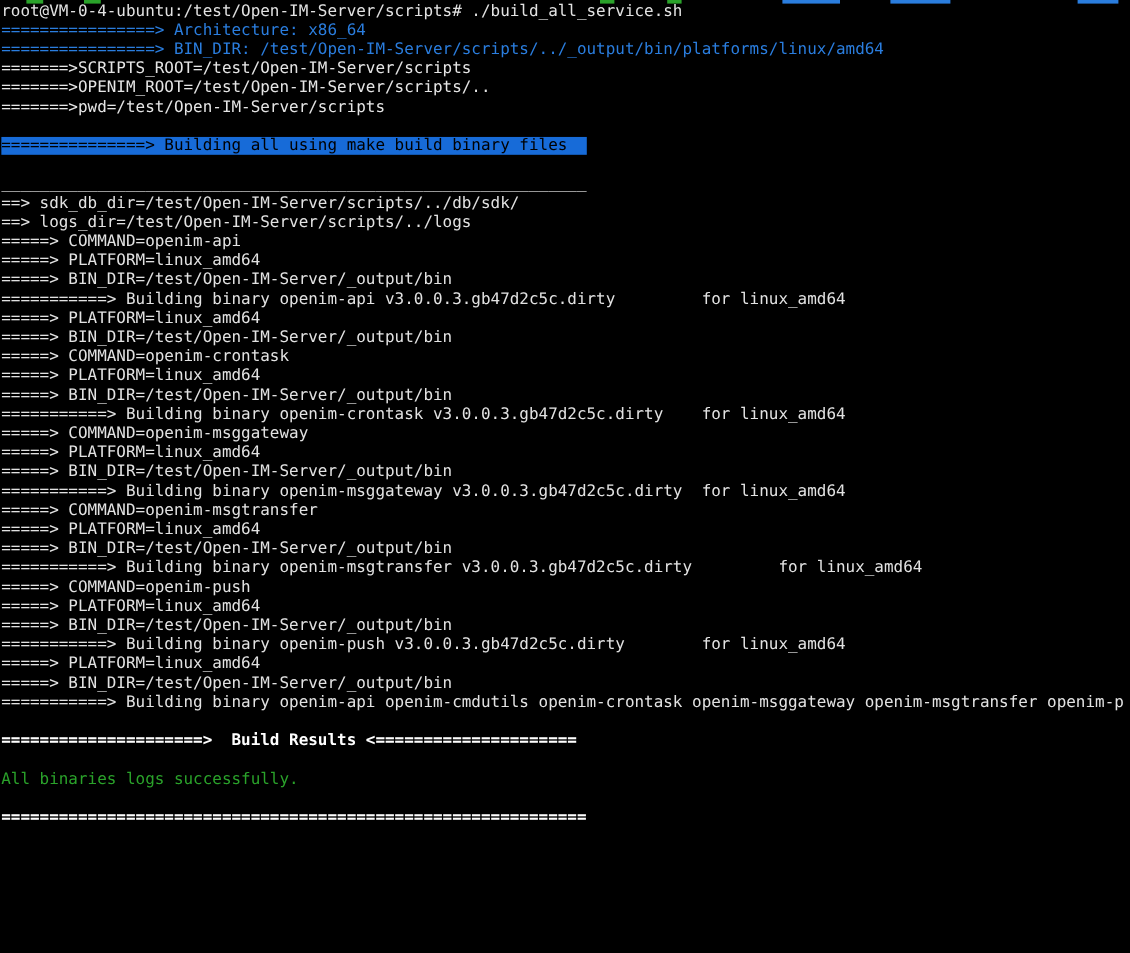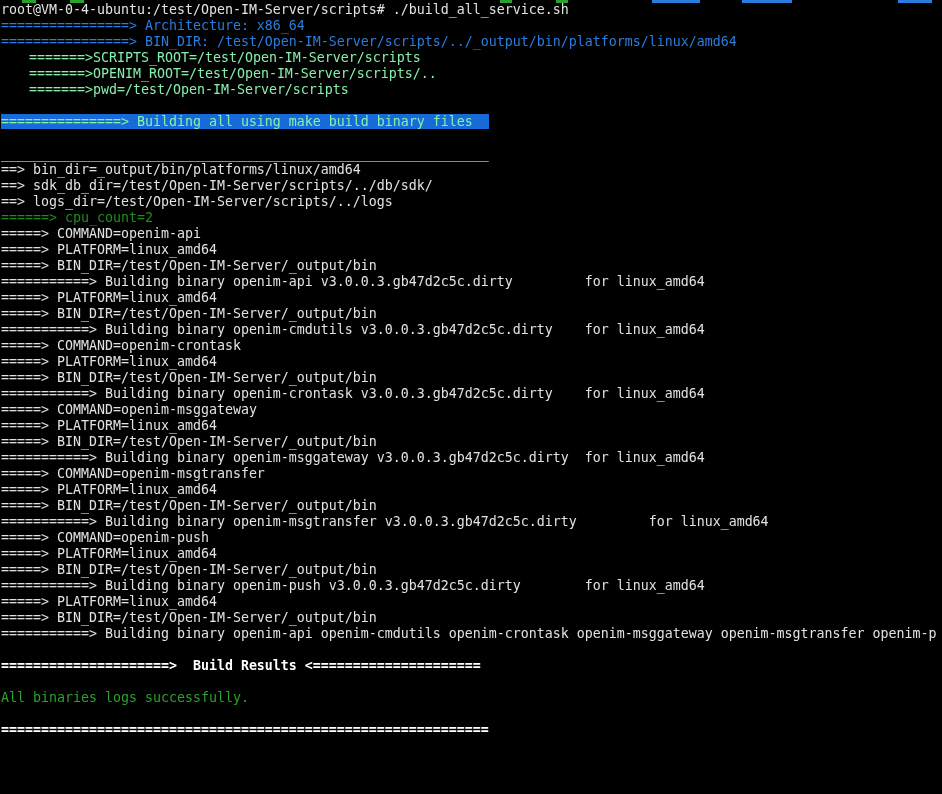--- a/index.html
+++ b/index.html
@@ -21,25 +21,25 @@
   #frag-row{position:absolute;top:0;left:0;width:942px;height:4px;}
   .frag{position:absolute;top:0;height:3px;}
   #lines{position:absolute;top:2px;left:1px;width:941px;}
   .line{
     height:16px;
     white-space:pre;
     overflow:hidden;
   }
   .c-white span{color:#e2e2e2;}
   .c-blue  span{color:#2a7dde;text-align:center;}
-  .c-yellow span{color:#86efac;margin-left:28px;}
+  .c-yellow span{color:#e5e5e5;}
   .c-green span{color:#1e8e1e;}
   .c-green2 span{color:#2aa22a;}
   .c-boldwhite span{color:#ffffff;font-weight:bold;}
-  .c-hl span{color:#86efac;background:#176bd8;}
+  .c-hl span{color:#000000;background:#176bd8;}
 </style>
 </head>
 <body>
 
 <div id="terminal">
   <div id="frag-row">
       <div class="frag" style="left: 22px; width: 14px; background: rgb(42, 162, 42);"></div>
       <div class="frag" style="left: 70px; width: 14px; background: rgb(42, 162, 42);"></div>
       <div class="frag" style="left: 500px; width: 12px; background: rgb(42, 162, 42);"></div>
       <div class="frag" style="left: 556px; width: 12px; background: rgb(42, 162, 42);"></div>
@@ -51,31 +51,28 @@
       <div class="line c-white"><span>root@VM-0-4-ubuntu:/test/Open-IM-Server/scripts# ./build_all_service.sh</span></div>
       <div class="line c-blue"><span>================&gt; Architecture: x86_64</span></div>
       <div class="line c-blue"><span>================&gt; BIN_DIR: /test/Open-IM-Server/scripts/../_output/bin/platforms/linux/amd64</span></div>
       <div class="line c-yellow"><span>=======&gt;SCRIPTS_ROOT=/test/Open-IM-Server/scripts</span></div>
       <div class="line c-yellow"><span>=======&gt;OPENIM_ROOT=/test/Open-IM-Server/scripts/..</span></div>
       <div class="line c-yellow"><span>=======&gt;pwd=/test/Open-IM-Server/scripts</span></div>
       <div class="line c-white"><span></span></div>
       <div class="line c-hl"><span>===============&gt; Building all using make build binary files  </span></div>
       <div class="line c-white"><span></span></div>
       <div class="line c-white"><span>_____________________________________________________________</span></div>
-      <div class="line c-white"><span>==&gt; bin_dir=_output/bin/platforms/linux/amd64</span></div>
       <div class="line c-white"><span>==&gt; sdk_db_dir=/test/Open-IM-Server/scripts/../db/sdk/</span></div>
       <div class="line c-white"><span>==&gt; logs_dir=/test/Open-IM-Server/scripts/../logs</span></div>
-      <div class="line c-green"><span>======&gt; cpu_count=2</span></div>
       <div class="line c-white"><span>=====&gt; COMMAND=openim-api</span></div>
       <div class="line c-white"><span>=====&gt; PLATFORM=linux_amd64</span></div>
       <div class="line c-white"><span>=====&gt; BIN_DIR=/test/Open-IM-Server/_output/bin</span></div>
       <div class="line c-white"><span>===========&gt; Building binary openim-api v3.0.0.3.gb47d2c5c.dirty         for linux_amd64</span></div>
       <div class="line c-white"><span>=====&gt; PLATFORM=linux_amd64</span></div>
       <div class="line c-white"><span>=====&gt; BIN_DIR=/test/Open-IM-Server/_output/bin</span></div>
-      <div class="line c-white"><span>===========&gt; Building binary openim-cmdutils v3.0.0.3.gb47d2c5c.dirty    for linux_amd64</span></div>
       <div class="line c-white"><span>=====&gt; COMMAND=openim-crontask</span></div>
       <div class="line c-white"><span>=====&gt; PLATFORM=linux_amd64</span></div>
       <div class="line c-white"><span>=====&gt; BIN_DIR=/test/Open-IM-Server/_output/bin</span></div>
       <div class="line c-white"><span>===========&gt; Building binary openim-crontask v3.0.0.3.gb47d2c5c.dirty    for linux_amd64</span></div>
       <div class="line c-white"><span>=====&gt; COMMAND=openim-msggateway</span></div>
       <div class="line c-white"><span>=====&gt; PLATFORM=linux_amd64</span></div>
       <div class="line c-white"><span>=====&gt; BIN_DIR=/test/Open-IM-Server/_output/bin</span></div>
       <div class="line c-white"><span>===========&gt; Building binary openim-msggateway v3.0.0.3.gb47d2c5c.dirty  for linux_amd64</span></div>
       <div class="line c-white"><span>=====&gt; COMMAND=openim-msgtransfer</span></div>
       <div class="line c-white"><span>=====&gt; PLATFORM=linux_amd64</span></div>

